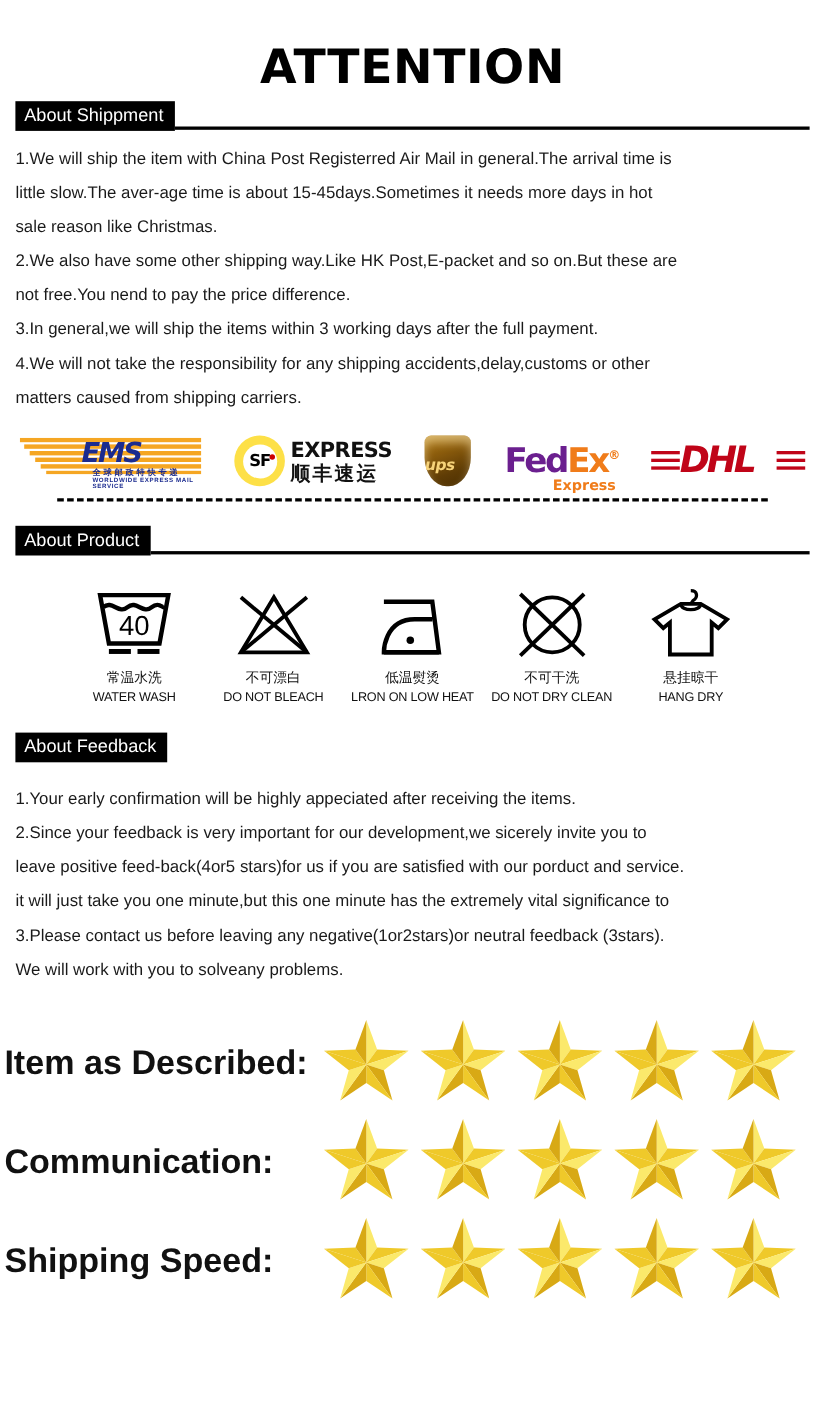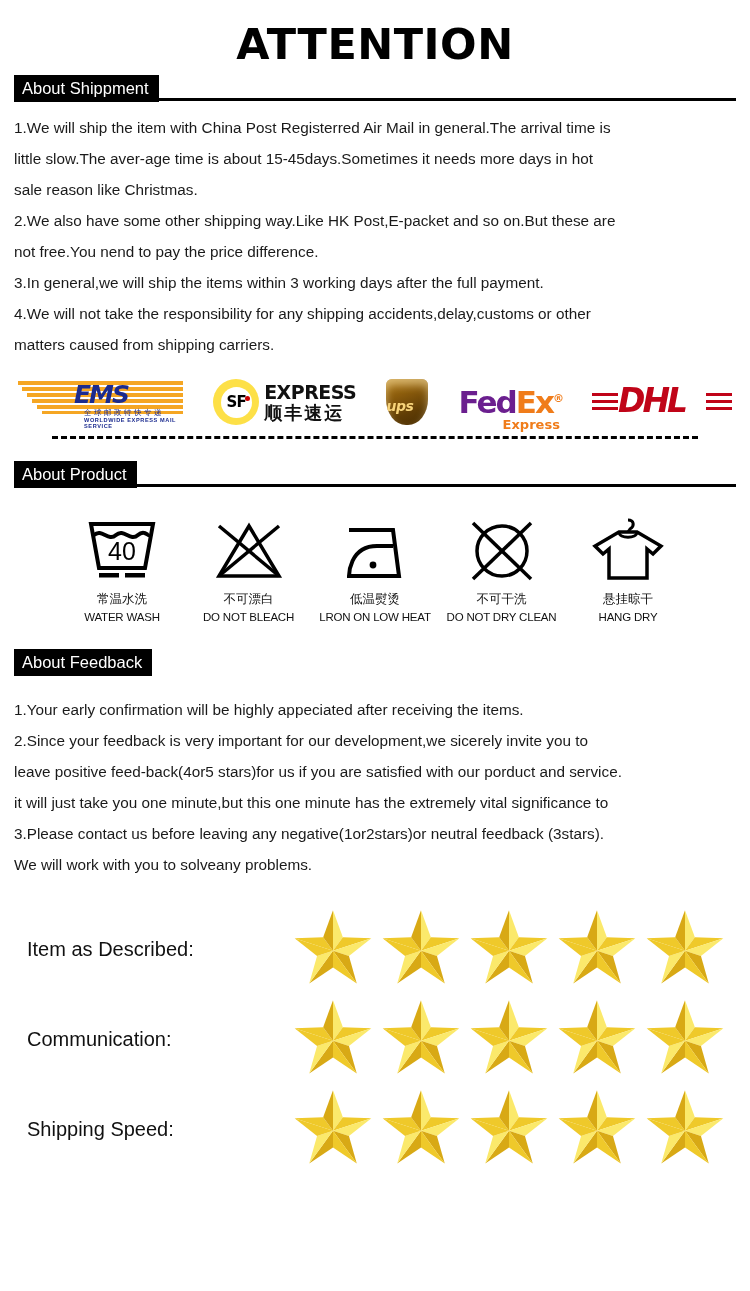--- a/index.html
+++ b/index.html
@@ -15,21 +15,21 @@
   }
 
   
   .page-title {
     text-align: center;
     font-size: 43px;
     font-weight: bold;
     letter-spacing: 0.5px;
     color: #000;
     margin: 0;
-    padding-top: 19px;
+    padding-top: 36px;
     padding-bottom: 6px;
     font-family: "DejaVu Sans", sans-serif;
   }
 
   
   .section-head {
     position: relative;
     height: 27px;
     margin: 0 14px 0 14px;
     display: flex;
@@ -76,21 +76,21 @@
   .ems { position: relative; width: 165px; height: 48px; }
   .ems .bars { position: absolute; left: 0; top: 3px; width: 165px; height: 34px; }
   .ems .emstext {
     position: absolute; left: 56px; top: 2px;
     font-family: "DejaVu Sans", sans-serif;
     font-weight: bold; font-style: italic;
     font-size: 25px; color: #1b2b8f; letter-spacing: -2px;
   }
   .ems .cn {
     position: absolute; left: 66px; top: 30px;
-    font-size: 7.5px; color: #1b2b8f; letter-spacing: 2.5px; font-weight: normal;
+    font-size: 7.5px; color: #1b2b8f; letter-spacing: 2.5px; font-weight: bold;
   }
   .ems .en {
     position: absolute; left: 66px; top: 39px;
     font-size: 5.6px; color: #1b2b8f; letter-spacing: 0.6px; font-weight: bold;
     font-family: "Liberation Sans", sans-serif;
   }
 
   
   .sf { display: flex; align-items: center; gap: 5px; }
   .sf .badge {
@@ -177,24 +177,25 @@
 
   
   .ratings { margin-top: 24px; }
   .rating-row {
     display: flex;
     align-items: center;
     height: 90px;
   }
   .rating-label {
     width: 290px;
-    padding-left: 27px;
-    font-size: 20px;
+    padding-left: 4px;
+    font-size: 31px;
     color: #111;
     font-family: "Liberation Sans", sans-serif;
+    font-weight: bold;
   }
   .stars { display: flex; gap: 2px; }
   .stars svg { display: block; }
 </style>
 </head>
 <body>
 
 <h1 class="page-title">ATTENTION</h1>
 
 <div class="section-head">

